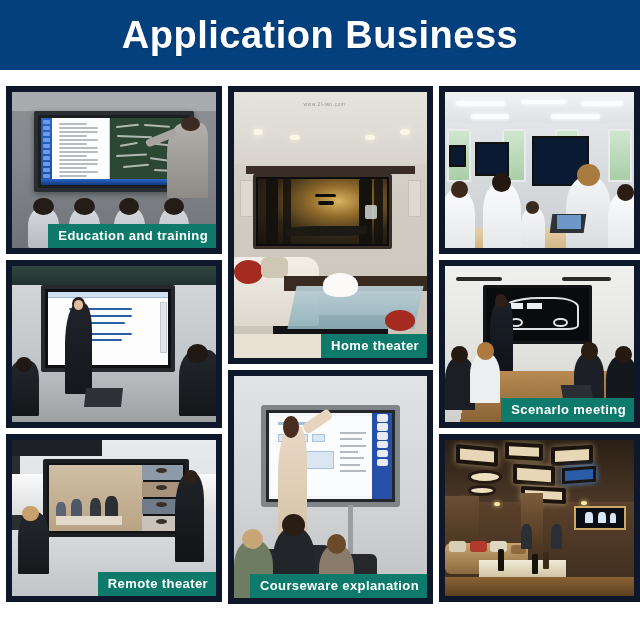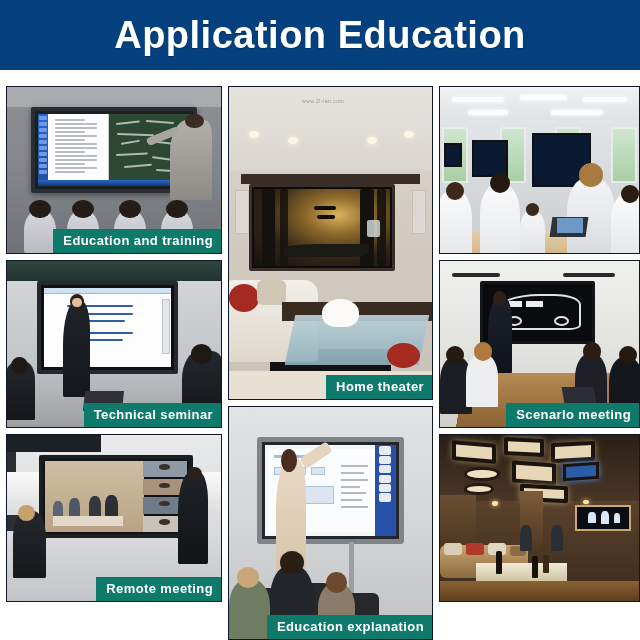--- a/index.html
+++ b/index.html
@@ -31,29 +31,29 @@
   
   .grid {
     position: absolute; left: 6px; top: 86px;
     width: 628px; height: 518px;
     display: grid;
     grid-template-columns: 216px 205px 201px;
     gap: 6px 6px;
   }
   .col { display: flex; flex-direction: column; gap: 6px; }
   .col-side .cell { height: 168px; }
-  .col-mid .cell-tall { height: 314px; }
+  .col-mid .cell-tall { height: 278px; }
   .col-mid .cell-short { height: 234px; }
 
   
   .cell {
     position: relative;
     overflow: hidden;
     background: #cfd3d6;
-    border: 1px solid #0f172a;
+    border: 6px solid #0f172a;
   }
   .scene { position: absolute; inset: 0; overflow: hidden; }
 
   .caption {
     position: absolute; right: 0; bottom: 0;
     background: #0d7a6b;
     color: #ffffff;
     font-size: 13px;
     font-weight: bold;
     letter-spacing: .4px;
@@ -204,21 +204,21 @@
   .s8 .bottle { position:absolute; background:#16120c; border-radius:2px 2px 1px 1px; }
   .s8 .floor8 { position:absolute; left:0; bottom:0; width:100%; height:12%; background:linear-gradient(#8a6233,#5d3f20); }
   .s8 .spot { position:absolute; width:3%; height:2.6%; border-radius:50%; background:#ffe6a8; box-shadow:0 0 5px #ffd98a; }
 </style>
 </head>
 <body>
 
 <div class="page">
 
   <div class="banner">
-    <div class="banner-title">Application Education</div>
+    <div class="banner-title">Application Business</div>
   </div>
 
   <div class="grid">
 
     <div class="col col-side">
 
       <div class="cell">
         <div class="scene s1">
           <div class="ceil"></div>
           <div class="board bigboard">
@@ -297,21 +297,20 @@
           <div class="tbl"></div>
           <div class="person pres"></div>
           <div class="head pres-h"></div>
           <div class="head pres-face"></div>
           <div class="person sit" style="left:-2%;"></div>
           <div class="head sit-h" style="left:2%;bottom:32%;"></div>
           <div class="person sit" style="right:-2%;width:20%;height:42%;"></div>
           <div class="head sit-h" style="right:4%;bottom:38%;width:10%;height:12%;"></div>
           <div class="lap"></div>
         </div>
-        <div class="caption">Technical seminar</div>
       </div>
 
       <div class="cell">
         <div class="scene s3">
           <div class="board tv">
             <div class="main-feed">
               <div class="mf-p" style="left:8%;width:10%;height:26%;"></div>
               <div class="mf-p" style="left:24%;width:11%;height:30%;background:#4e5766;"></div>
               <div class="mf-p" style="left:44%;width:12%;height:32%;background:#33383f;"></div>
               <div class="mf-p" style="left:60%;width:13%;height:34%;background:#2b2f35;"></div>
@@ -334,21 +333,21 @@
           </div>
           <div class="cab"></div>
           <div class="stand"></div>
           <div class="person man"></div>
           <div class="head man-h"></div>
           <div class="cntr"></div>
           <div class="cntr2"></div>
           <div class="person woman"></div>
           <div class="head woman-h"></div>
         </div>
-        <div class="caption">Remote meeting</div>
+        <div class="caption">Remote theater</div>
       </div>
     </div>
 
     <div class="col col-mid">
 
       <div class="cell cell-tall cell-mid-tall">
         <div class="scene s4">
           <div class="ceiling"></div>
           <div class="wmark">www.2l-ian.com</div>
           <div class="dl" style="left:10%;top:14%;"></div>
@@ -418,21 +417,21 @@
           <div class="seat" style="left:2%;width:22%;height:22%;"></div>
           <div class="seat" style="left:28%;width:22%;height:24%;"></div>
           <div class="seat" style="left:54%;width:20%;height:20%;"></div>
           <div class="aud" style="left:0%;width:20%;height:26%;background:#6e7c62;"></div>
           <div class="audh" style="left:4%;bottom:22%;width:11%;height:9%;background:#c9a678;"></div>
           <div class="aud" style="left:20%;width:22%;height:32%;background:#22262b;"></div>
           <div class="audh" style="left:25%;bottom:28%;width:12%;height:10%;background:#2a1d14;"></div>
           <div class="aud" style="left:44%;width:18%;height:24%;background:#8a7b6a;"></div>
           <div class="audh" style="left:48%;bottom:20%;width:10%;height:9%;background:#6b4a2c;"></div>
         </div>
-        <div class="caption">Education explanation</div>
+        <div class="caption">Courseware explanation</div>
       </div>
     </div>
 
     <div class="col col-side">
 
       <div class="cell">
         <div class="scene s6">
           <div class="ceil6"></div>
           <div class="strip" style="left:6%;top:6%;width:26%;"></div>
           <div class="strip" style="left:40%;top:5%;width:24%;"></div>

